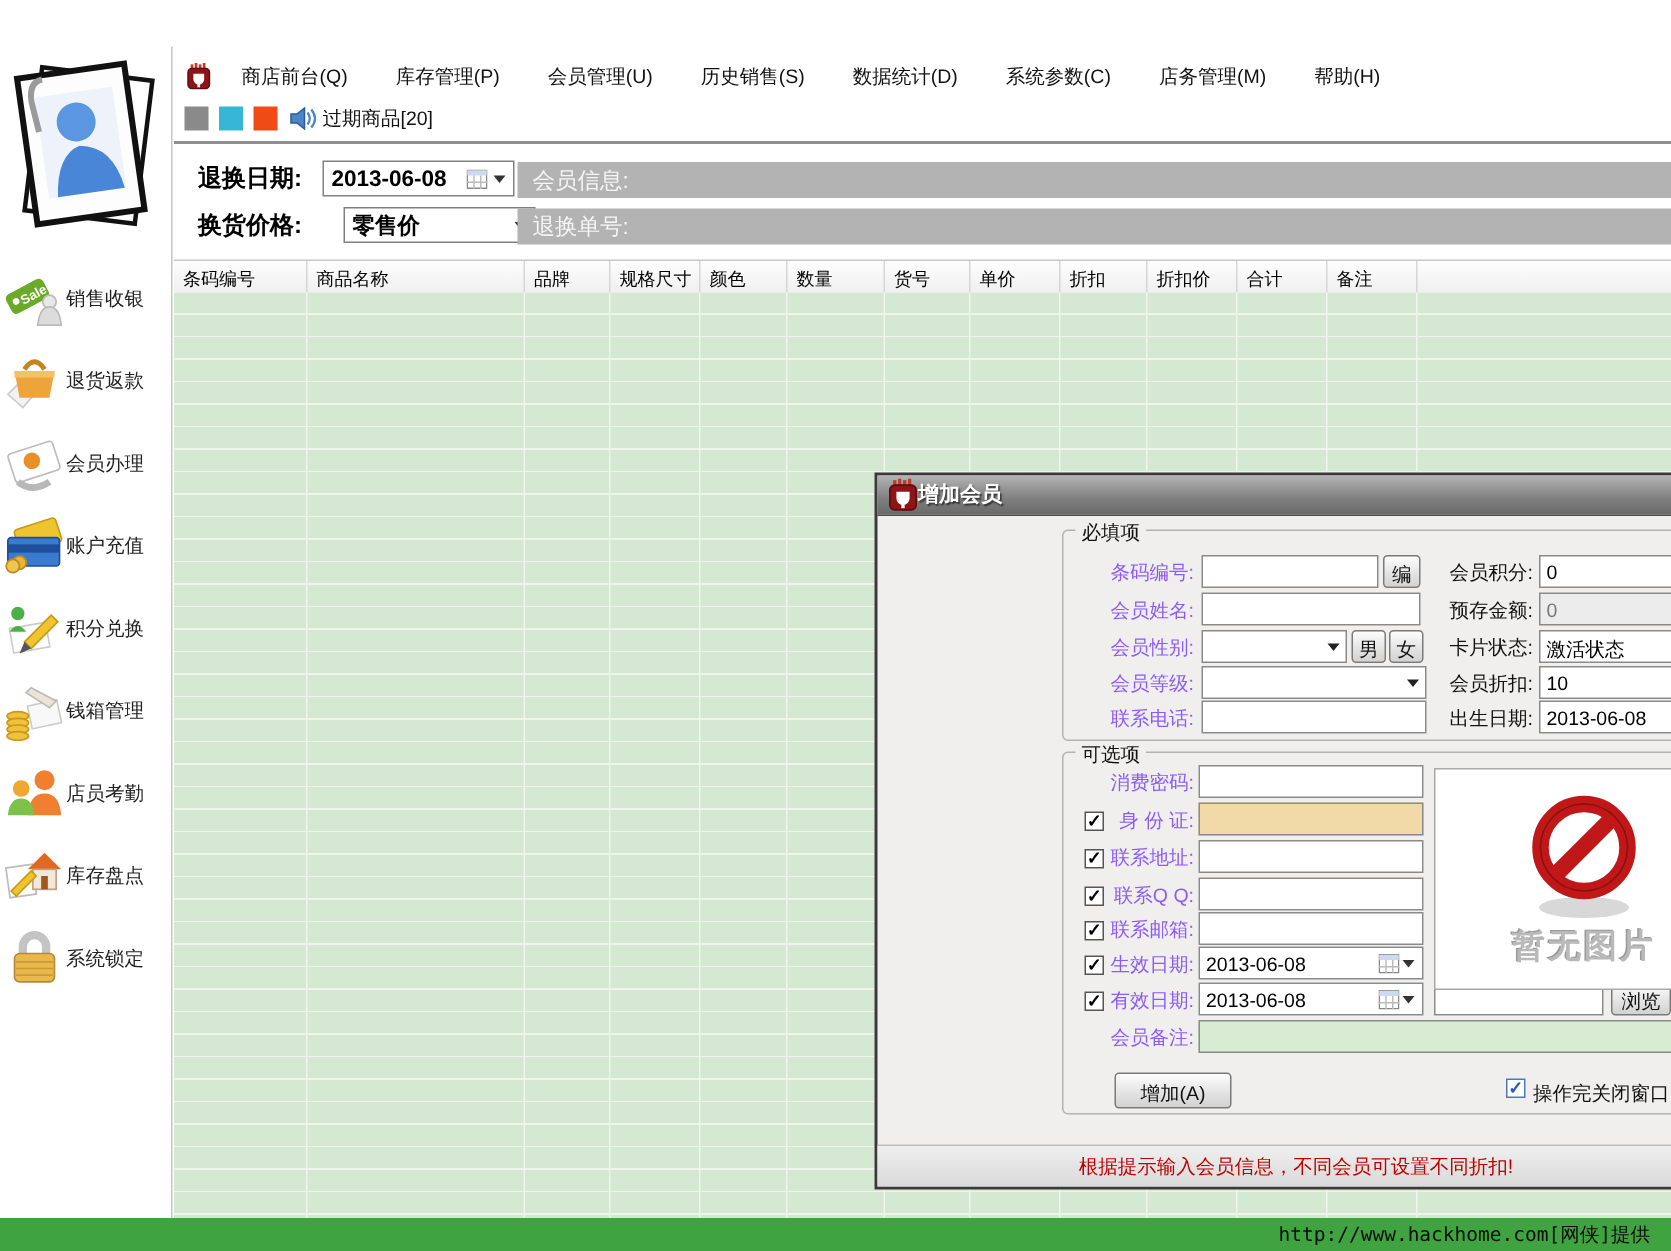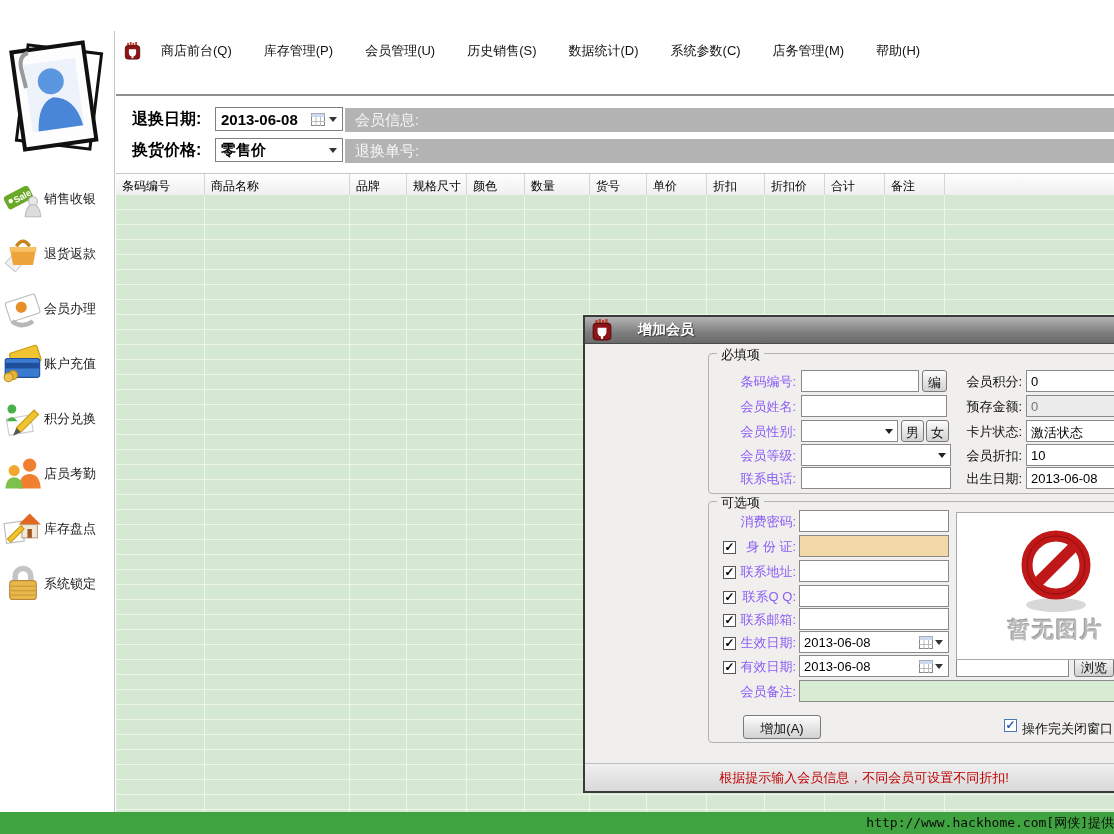--- a/index.html
+++ b/index.html
@@ -53,29 +53,29 @@
     white-space:nowrap; overflow:hidden; }
   .grid-body { position:absolute; left:0; top:164px; width:998px; height:617px;
     background-color:#d5e8d1;
     background-image:repeating-linear-gradient(to bottom, rgba(0,0,0,0) 0px, rgba(0,0,0,0) 14px, #eef6ec 14px, #eef6ec 15px);
     display:flex; }
   .gb-col { border-right:1px solid #eef6ec; height:100%; }
 
   
   .footer { position:absolute; left:0; bottom:0; width:1114px; height:22px; background:#3fa33f;
     display:flex; align-items:center; justify-content:flex-end; }
-  .footer .credit { font-family:"DejaVu Sans Mono", monospace; font-size:13px; color:#0b0b0b; padding-right:0; }
+  .footer .credit { font-family:"DejaVu Sans Mono", monospace; font-size:13px; color:#0b0b0b; padding-right:14px; }
 
   
   .dialog { position:absolute; left:583px; top:315px; width:562px; height:478px;
     background:#f0efed; border:2px solid #3a3a3a; }
   .dlg-title { height:27px; background:linear-gradient(#b4b4b4,#7e7e7e 60%,#6a6a6a);
     border-bottom:1px solid #4a4a4a; display:flex; align-items:center; }
   .dlg-title .app-icon { width:20px; height:22px; margin-left:7px; }
-  .dlg-title .dlg-title-text { color:#fff; font-weight:bold; font-size:14px; margin-left:26px;
+  .dlg-title .dlg-title-text { color:#fff; font-weight:bold; font-size:14px; margin-left:0;
     text-shadow:1px 1px 1px #333; }
   .dlg-body { position:relative; width:100%; height:421px; }
   .groupbox { position:absolute; border:1px solid #b2b2b2; border-radius:4px; }
   .groupbox .gb-label { position:absolute; top:-8px; left:8px; background:#f0efed;
     padding:0 4px; font-size:13px; color:#111; }
   .g-required { left:123px; top:9px; width:437px; height:141px; }
   .g-optional { left:123px; top:157px; width:437px; height:242px; }
 
   .frow { position:absolute; height:22px; }
   .flabel { position:absolute; font-size:13px; color:#8b5cf6; text-align:right; width:87px; left:0; top:3px; }
@@ -169,20 +169,33 @@
         <svg class="sicon" viewBox="0 0 36 36">
           <rect x="4" y="16" width="22" height="15" fill="#fff" stroke="#ccc" transform="rotate(-10 15 23)"></rect>
           <circle cx="8" cy="9" r="4" fill="#4ab04a"></circle>
           <path d="M3 20 q5 -7 10 0 z" fill="#4ab04a"></path>
           <path d="M12 26 L28 10 l4 4 L16 30 z" fill="#f0c430" stroke="#c89a10"></path>
           <path d="M12 26 l-3 7 7 -3 z" fill="#555"></path>
         </svg>
         <span class="slabel">积分兑换</span>
       </div>
 
+      <div class="side-item">
+        <svg class="sicon" viewBox="0 0 36 36">
+          <rect x="15" y="13" width="18" height="14" fill="#f8f8f8" stroke="#ccc" transform="rotate(-12 24 20)"></rect>
+          <path d="M16 4 L31 12 l-4 4 -14 -9 z" fill="#ece4d4" stroke="#bbb"></path>
+          <g fill="#f0c040" stroke="#c89a10">
+            <ellipse cx="8" cy="21" rx="6.5" ry="2.6"></ellipse>
+              <ellipse cx="8" cy="25" rx="6.5" ry="2.6"></ellipse>
+            <ellipse cx="8" cy="29" rx="6.5" ry="2.6"></ellipse>
+              <ellipse cx="8" cy="33" rx="6.5" ry="2.6"></ellipse>
+          </g>
+        </svg>
+        <span class="slabel">钱箱管理</span>
+      </div>
 
       <div class="side-item">
         <svg class="sicon" viewBox="0 0 36 36">
           <circle cx="24" cy="10" r="6" fill="#f08030"></circle>
           <path d="M14 31 q1 -13 10 -13 q9 0 10 13 z" fill="#f08030"></path>
           <circle cx="10" cy="15" r="5" fill="#f0a830"></circle>
           <path d="M2 31 q1 -10 8 -10 q7 0 8 10 z" fill="#7cc24a"></path>
         </svg>
         <span class="slabel">店员考勤</span>
       </div>
@@ -231,40 +244,50 @@
       <span class="menu-item">商店前台(Q)</span>
       <span class="menu-item">库存管理(P)</span>
       <span class="menu-item">会员管理(U)</span>
       <span class="menu-item">历史销售(S)</span>
       <span class="menu-item">数据统计(D)</span>
       <span class="menu-item">系统参数(C)</span>
       <span class="menu-item">店务管理(M)</span>
       <span class="menu-item">帮助(H)</span>
     </div>
 
+    <div class="toolbar">
+      <span class="sq sq-gray"></span>
+      <span class="sq sq-cyan"></span>
+      <span class="sq sq-orange"></span>
+      <svg class="speaker" viewBox="0 0 18 16">
+        <path d="M1 5 h4 l5 -4 v14 l-5 -4 h-4 z" fill="#4a86c8" stroke="#2a5a9a"></path>
+        <path d="M12 4 q3 4 0 8 M14.5 2 q5 6 0 12" stroke="#4a86c8" fill="none" stroke-width="1.5"></path>
+      </svg>
+      <span class="expired-label">过期商品[20]</span>
+    </div>
 
     <div class="formbar">
       <span class="form-label" style="top:13px;">退换日期:</span>
       <div class="ctrl" style="top:11px;">
         <span class="ctrl-text">2013-06-08</span>
         <svg class="cal" width="14" height="13" viewBox="0 0 14 13">
           <rect x="0.5" y="0.5" width="13" height="12" fill="#fff" stroke="#888"></rect>
           <rect x="0.5" y="0.5" width="13" height="3.5" fill="#ccd9ee"></rect>
           <line x1="5" y1="4" x2="5" y2="13" stroke="#bbb"></line>
             <line x1="9.5" y1="4" x2="9.5" y2="13" stroke="#bbb"></line>
             <line x1="0" y1="8.5" x2="14" y2="8.5" stroke="#bbb"></line>
         </svg>
         <span class="arrow-dn"></span>
       </div>
       <div class="graybar" style="top:12px;">
         <span>会员信息:</span>
       </div>
 
       <span class="form-label" style="top:44px;">换货价格:</span>
-      <div class="ctrl" style="top:42px;">
+      <div class="ctrl" style="top:42px;margin-left:14px;">
         <span class="ctrl-text">零售价</span>
         <span class="arrow-dn"></span>
       </div>
       <div class="graybar" style="top:43px;">
         <span>退换单号:</span>
       </div>
     </div>
 
     <div class="grid-header">
       <div class="gh-cell" style="width:89px;">条码编号</div>

